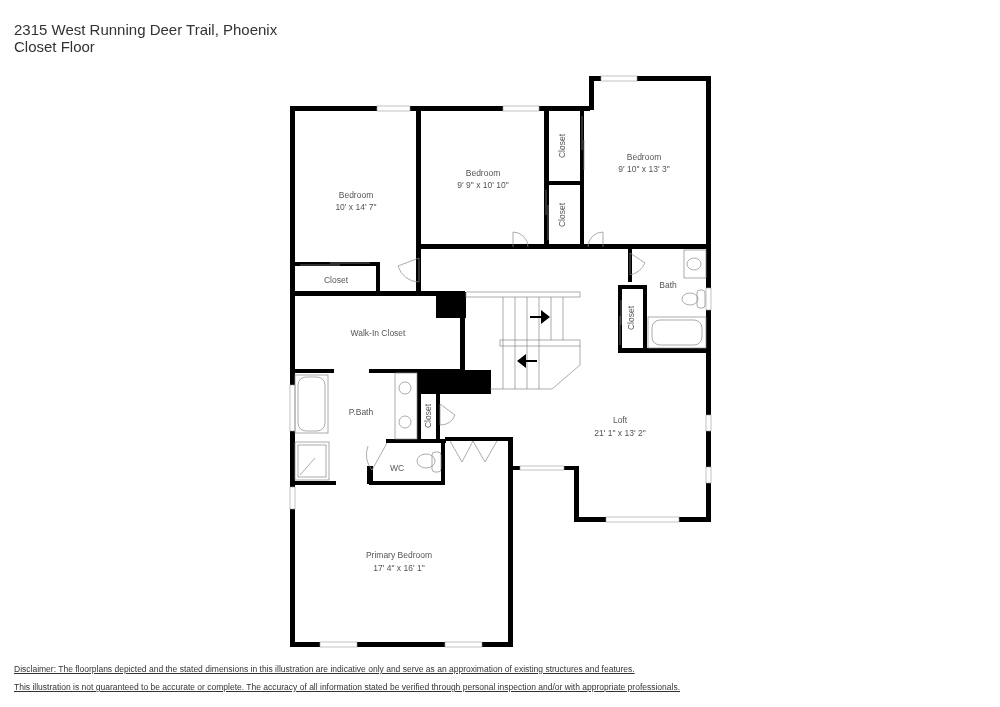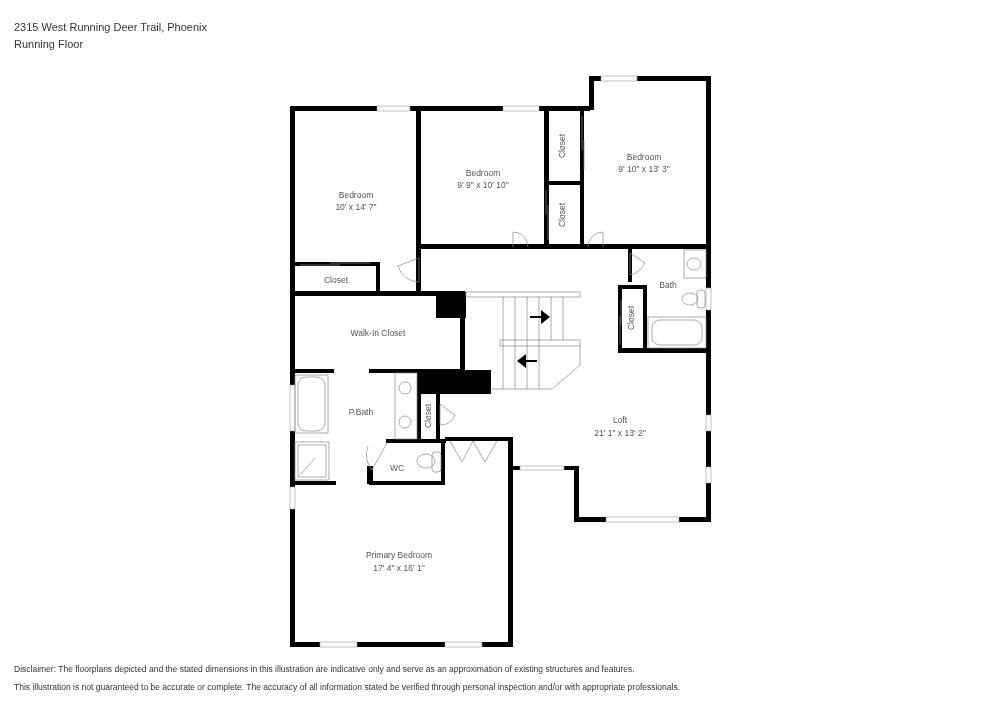--- a/index.html
+++ b/index.html
@@ -1,27 +1,27 @@
 <!DOCTYPE html>
 <html><head>
   <meta charset="utf-8">
   <style>
     html, body { margin: 0; padding: 0; background: #ffffff; }
     body { width: 1000px; height: 707px; position: relative; overflow: hidden;
            font-family: "Liberation Sans", sans-serif; color: #333; }
-    .hdr { position: absolute; left: 14px; font-size: 11px; color: #333; }
-    .disc { position: absolute; left: 14px; font-size: 8.5px; color: #333; }
+    .hdr { position: absolute; left: 14px; font-size: 15px; color: #333; }
+    .disc { position: absolute; left: 14px; font-size: 8.5px; color: #333; text-decoration: underline; }
     svg { position: absolute; left: 0; top: 0; }
     .lbl { font-family: "Liberation Sans", sans-serif; font-size: 8.5px; fill: #555; }
   </style>
 </head>
 <body>
 
 <div class="hdr" style="top:21px">2315 West Running Deer Trail, Phoenix</div>
-<div class="hdr" style="top:38px">Running Floor</div>
+<div class="hdr" style="top:38px">Closet Floor</div>
 
 <svg width="1000" height="707" viewBox="0 0 1000 707">
 
   <g fill="#000">
 
     <rect x="290" y="106" width="5" height="540"></rect>
 
     <rect x="290" y="106" width="300" height="5"></rect>
 
     <rect x="589" y="76" width="5" height="34"></rect>

